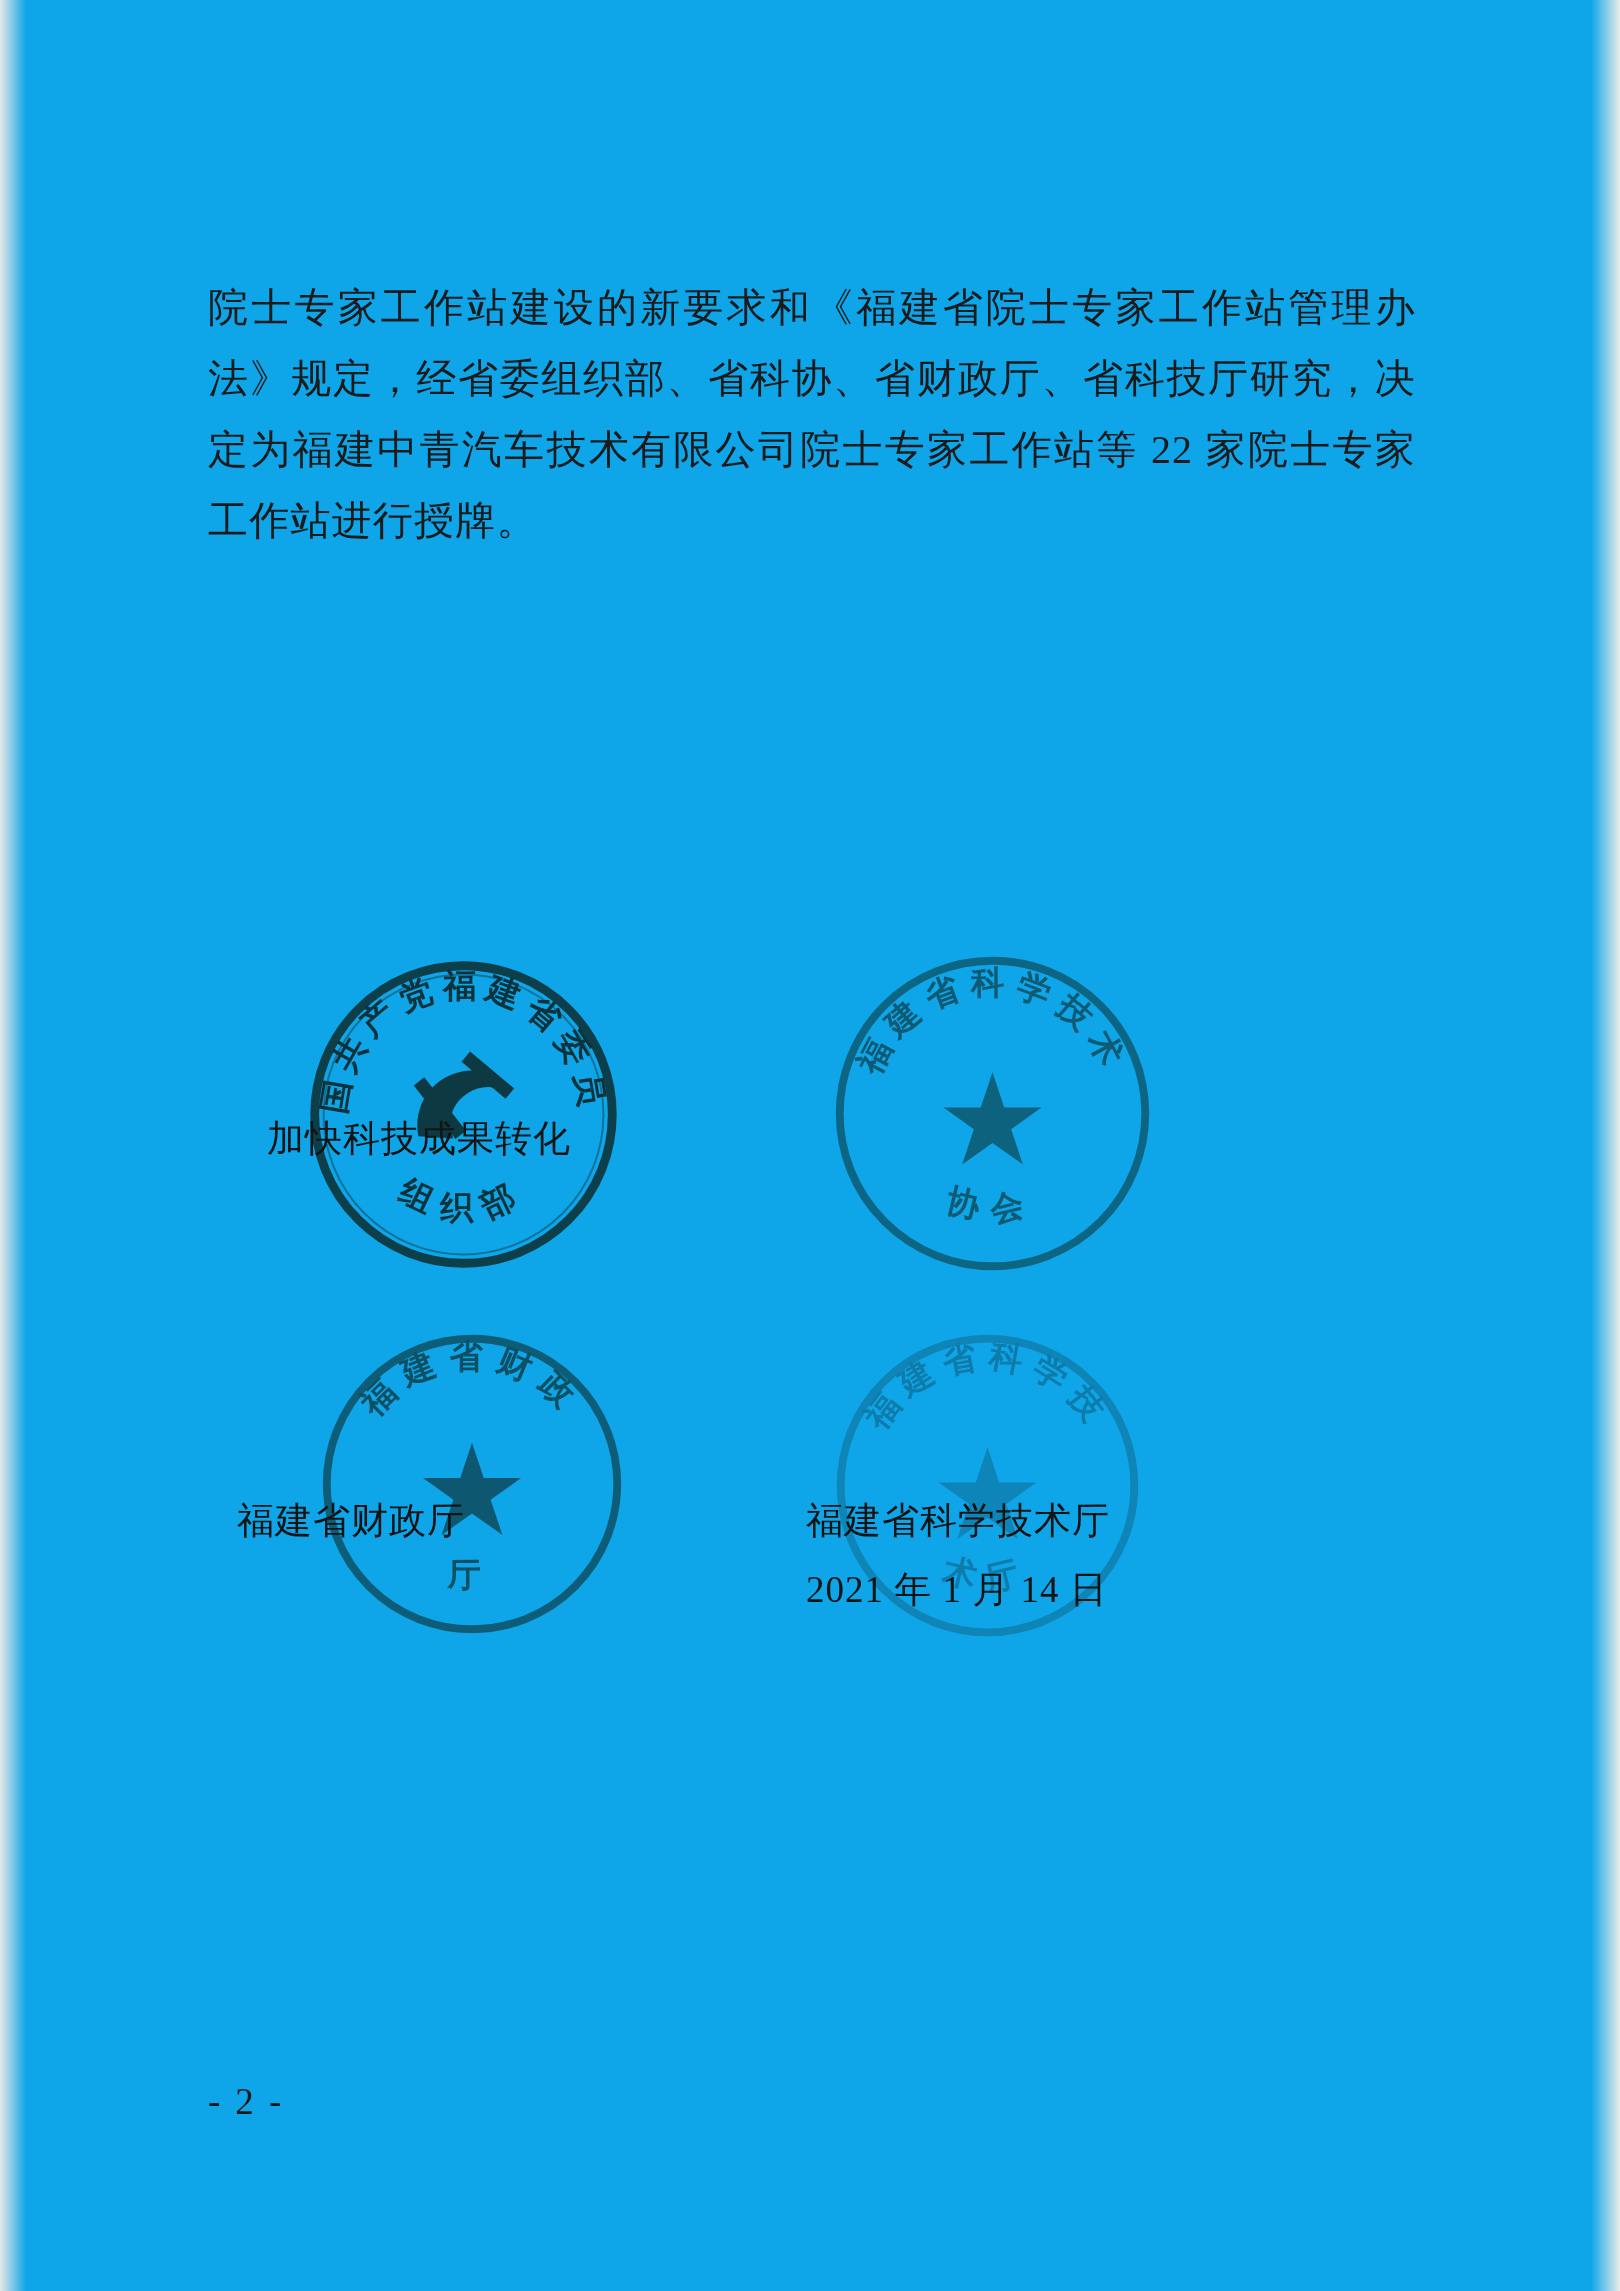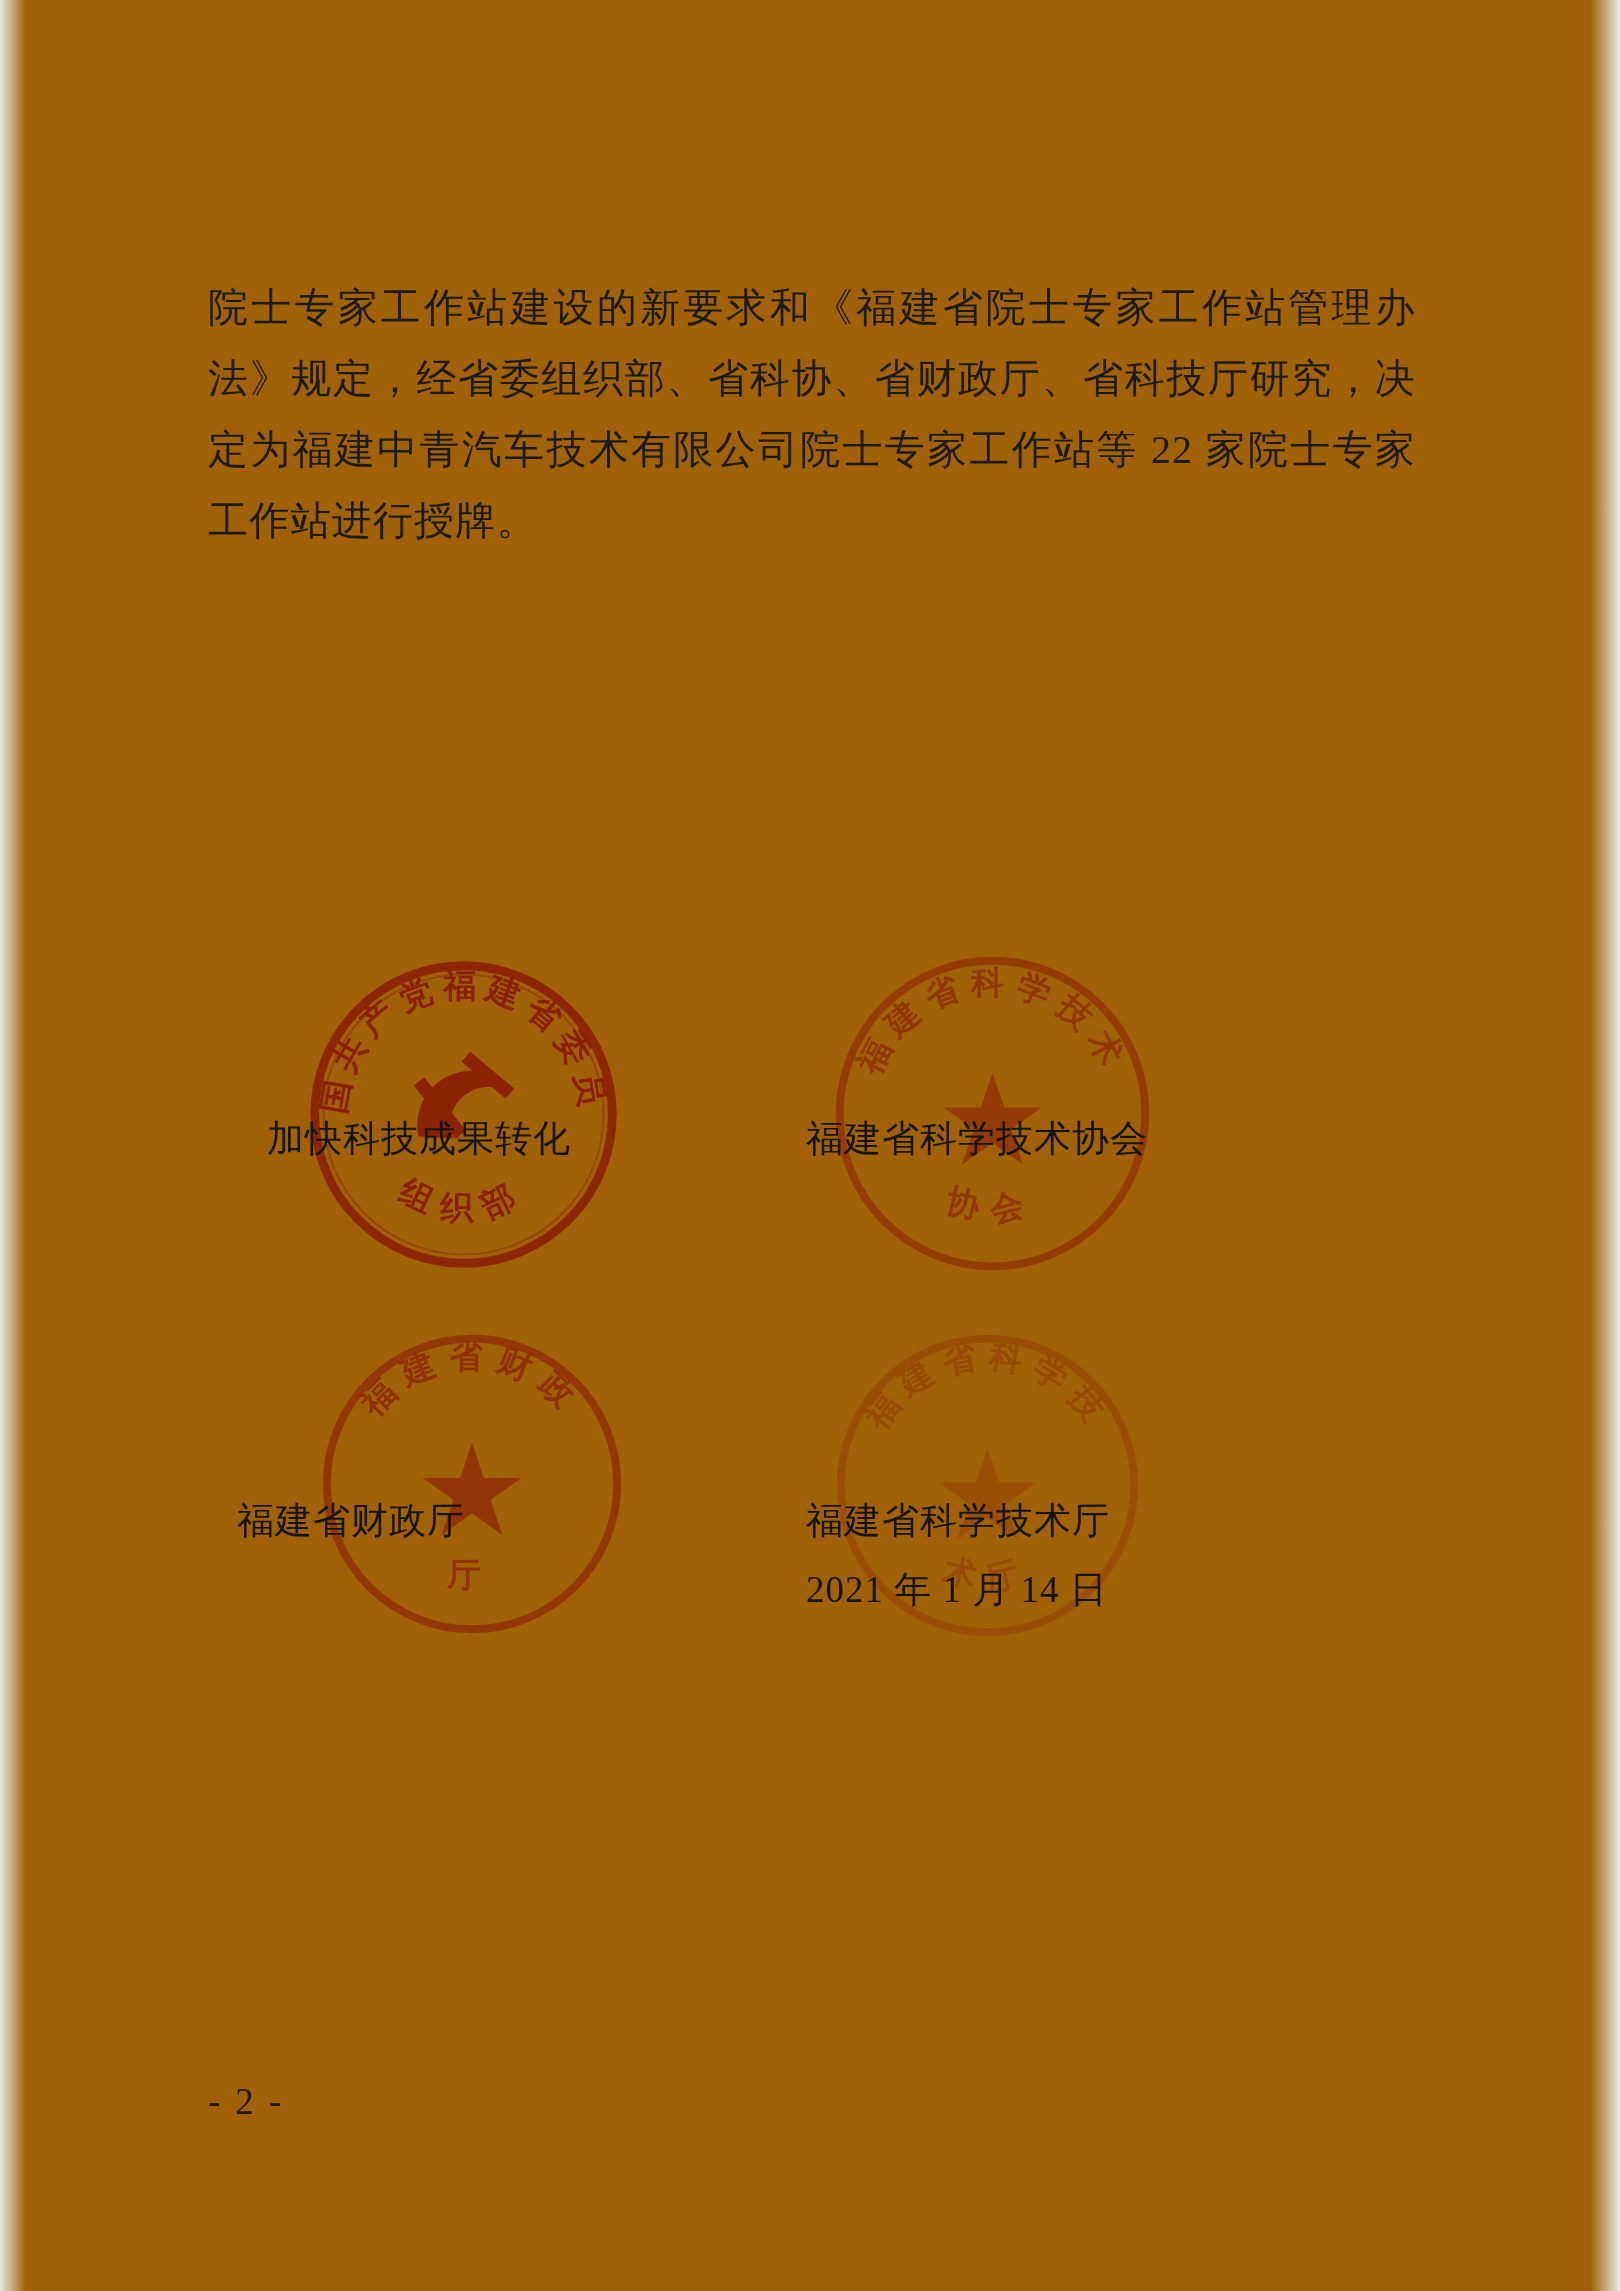--- a/index.html
+++ b/index.html
@@ -15,21 +15,21 @@
     color: #1a1a1a;
     overflow: hidden;
   }
 
   
   #page {
     position: absolute;
     left: 0; top: 0;
     width: 1620px;
     height: 2292px;
-    background: #a16207;
+    background: #0ea5e9;
     box-sizing: border-box;
   }
 
   
   #page::before {
     content: "";
     position: absolute;
     left: 0; top: 0; bottom: 0;
     width: 25.5px;
     background: linear-gradient(to right, #e8e8e6, rgba(255,255,255,0));
@@ -176,21 +176,20 @@
           <circle cx="170" cy="170" r="156" fill="none" stroke="#e06a58" stroke-width="8" opacity="0.85"></circle>
           <text class="ring-text" fill="#e06a58" font-size="42" letter-spacing="10">
             <textPath href="#arcTop2" startOffset="50%" text-anchor="middle">福建省科学技术</textPath>
           </text>
           <text class="ring-text" fill="#e06a58" font-size="40" letter-spacing="16">
             <textPath href="#arcBot2" startOffset="50%" text-anchor="middle">协会</textPath>
           </text>
           <polygon fill="#e06a58" opacity="0.9" points="170,128 182,164 220,164 189,186 201,222 170,200 139,222 151,186 120,164 158,164"></polygon>
         </svg>
       </div>
-      <div class="org-label" style="left:0px; top:149px;">福建省科学技术协会</div>
     </div>
 
     <div class="seal-cell c3">
       <div class="stamp" style="left:78px; top:-19.6px; opacity:.8;">
         <svg width="314" height="314" viewBox="0 0 320 320" aria-hidden="true">
           <defs>
             <path id="arcTop3" d="M 42,160 A 118,118 0 0 1 278,160"></path>
             <path id="arcBot3" d="M 56,160 A 104,104 0 0 0 264,160"></path>
           </defs>
           <circle cx="160" cy="160" r="148" fill="none" stroke="#de5a48" stroke-width="8" opacity="0.85"></circle>

